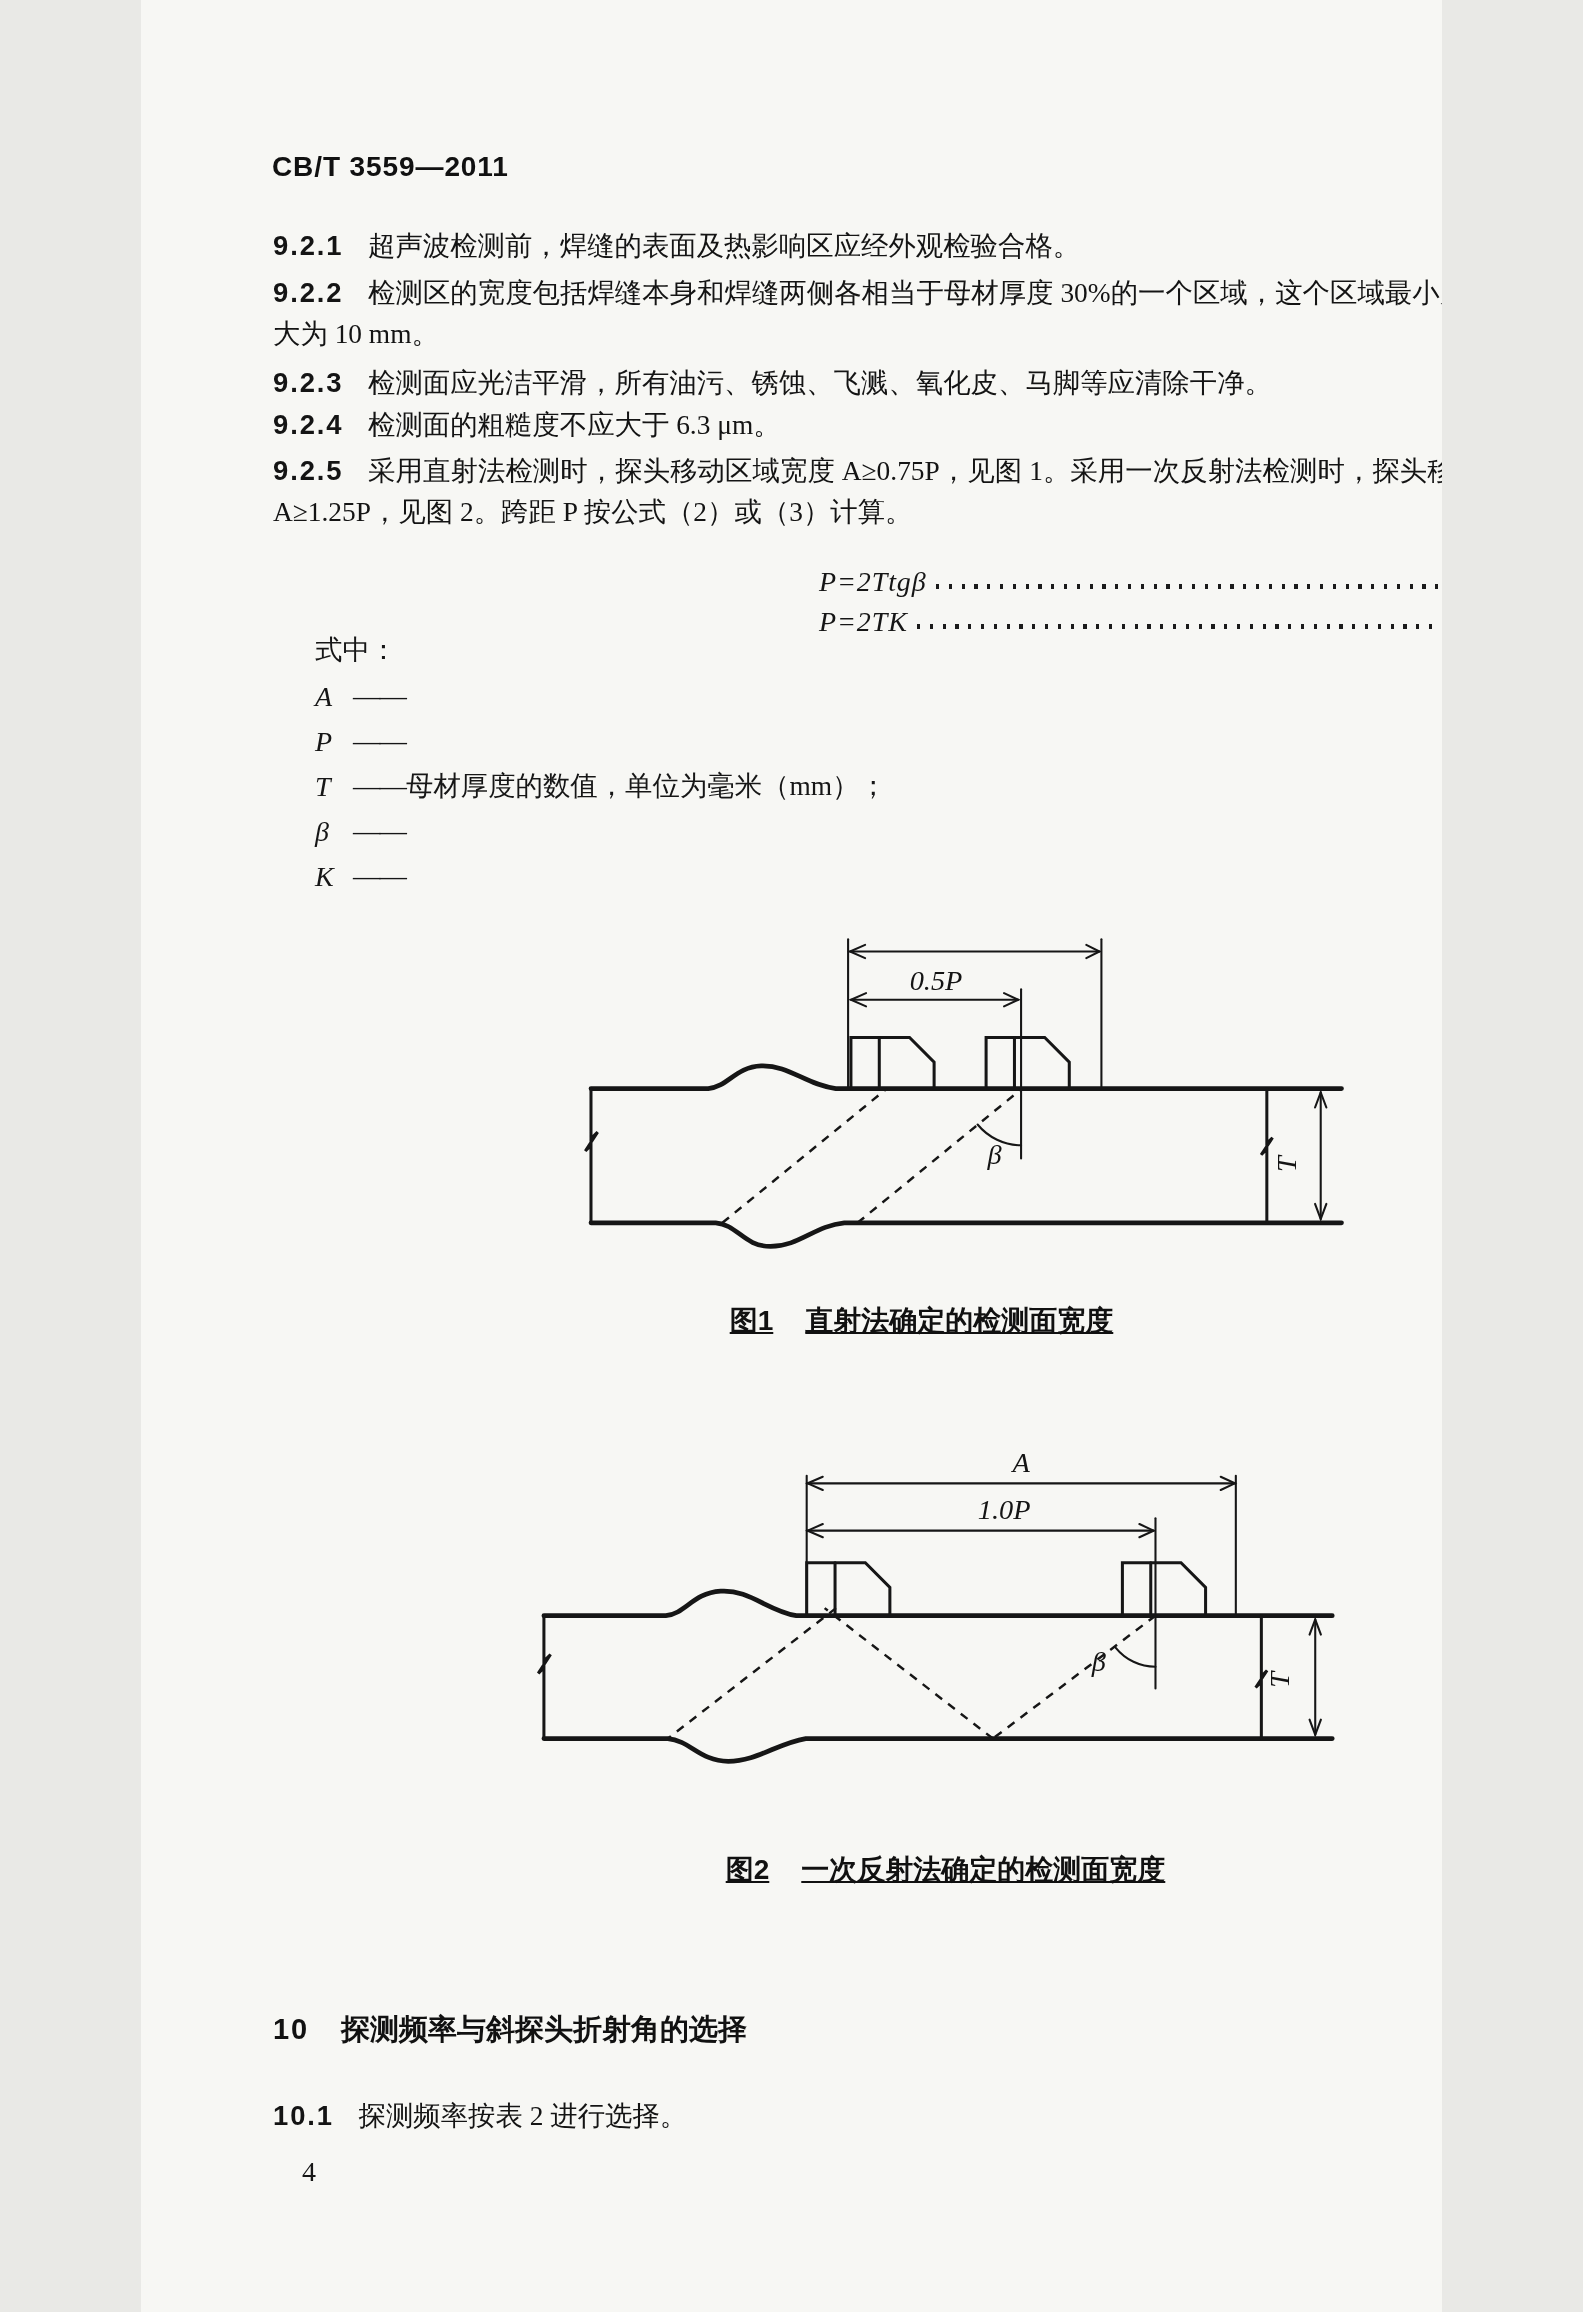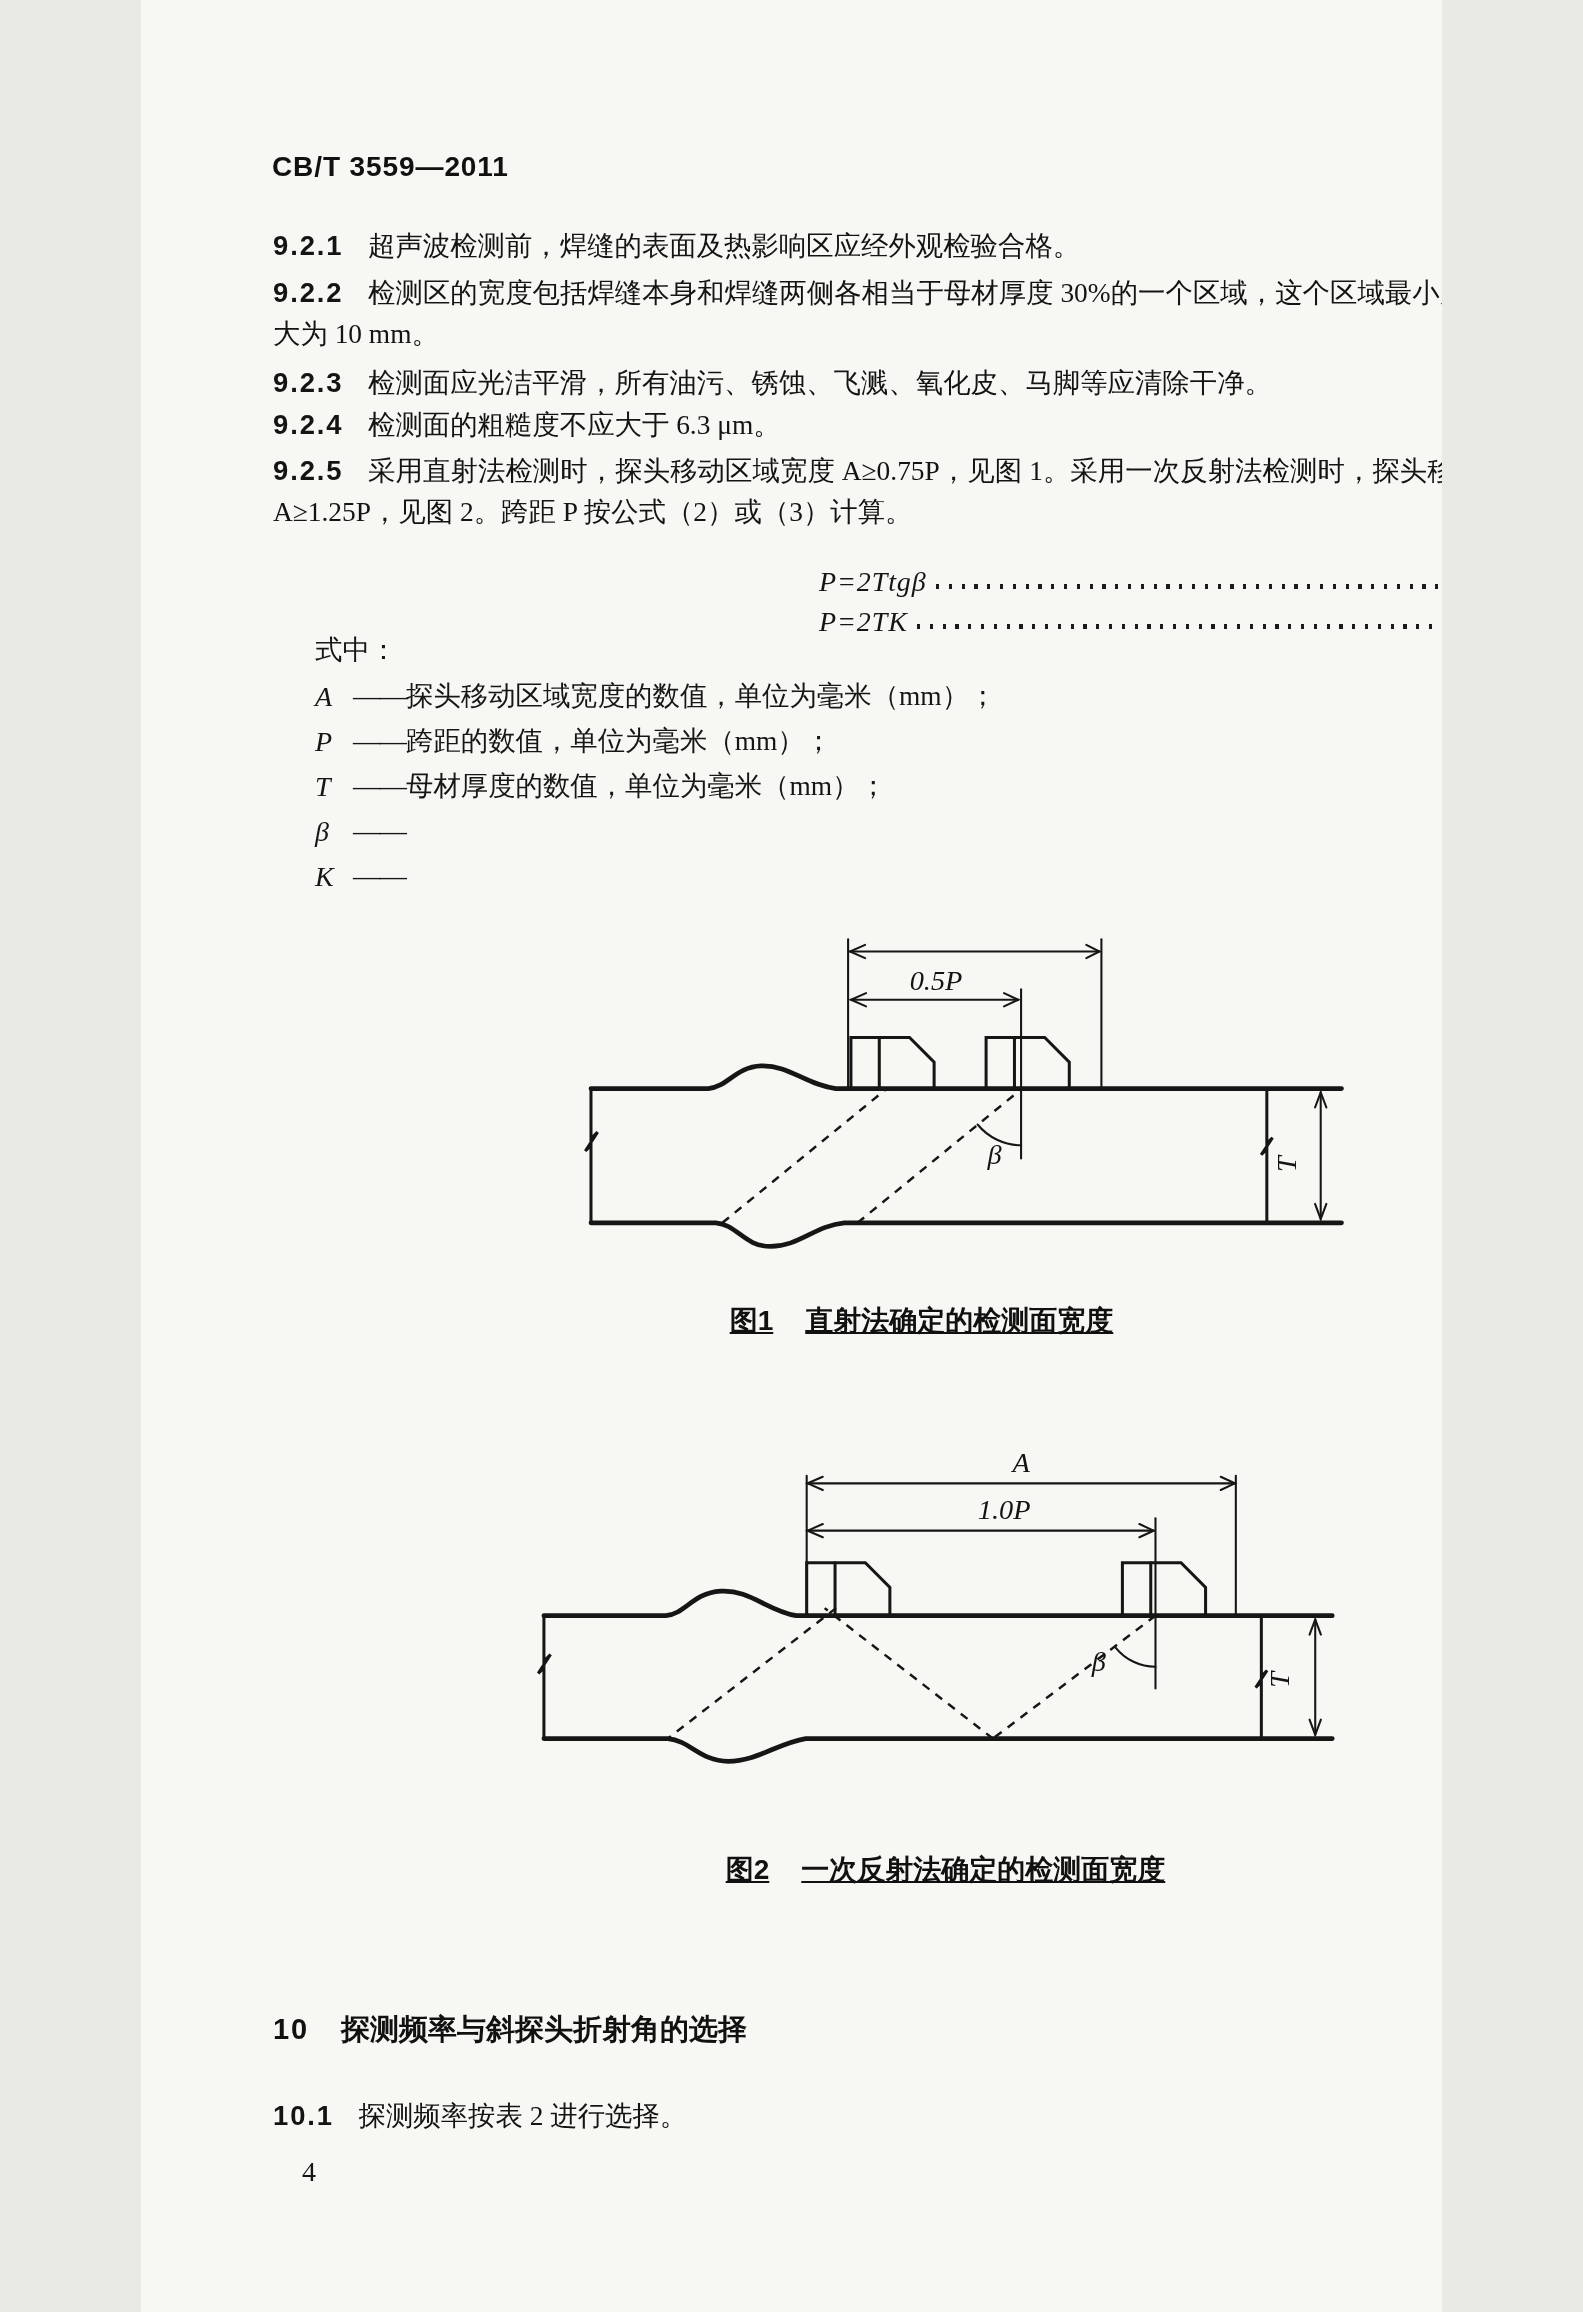--- a/index.html
+++ b/index.html
@@ -100,26 +100,24 @@
     <span class="leader-dots"></span>
     <span class="formula-num">(3)</span>
   </div>
 
   <div class="abs where-label" style="top:632px">式中：</div>
 
   <div class="abs defs" style="top:674px">
     <div class="def-row">
       <span class="def-symbol">A</span>
       <span class="def-dash">——</span>
-      <span class="def-text">探头移动区域宽度的数值，单位为毫米（mm）；</span>
     </div>
     <div class="def-row">
       <span class="def-symbol">P</span>
       <span class="def-dash">——</span>
-      <span class="def-text">跨距的数值，单位为毫米（mm）；</span>
     </div>
     <div class="def-row">
       <span class="def-symbol">T</span>
       <span class="def-dash">——</span>
       <span class="def-text">母材厚度的数值，单位为毫米（mm）；</span>
     </div>
     <div class="def-row">
       <span class="def-symbol">β</span>
       <span class="def-dash">——</span>
     </div>

